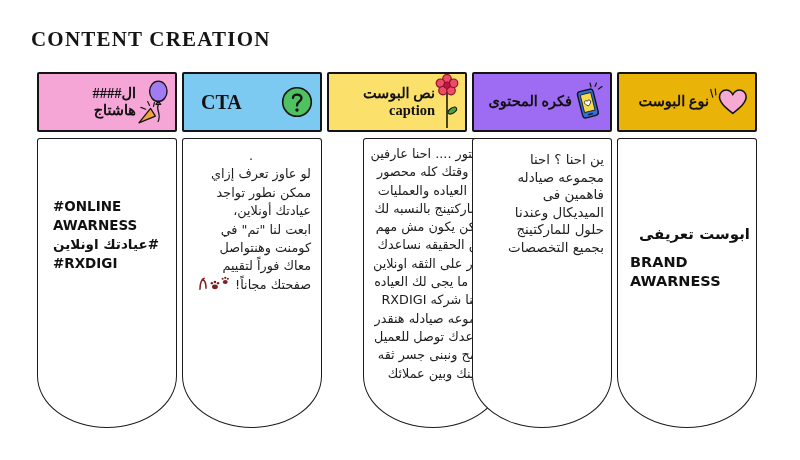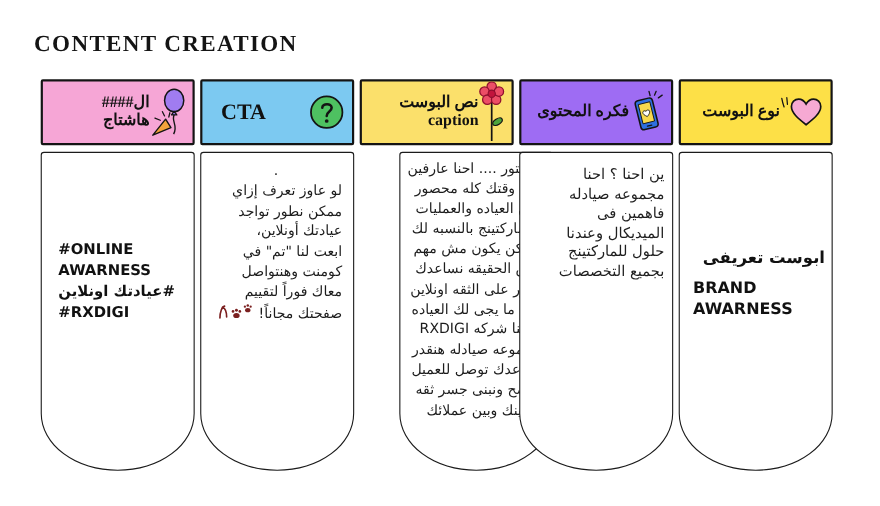--- a/index.html
+++ b/index.html
@@ -5,29 +5,29 @@
   html,body{margin:0;padding:0;background:#ffffff;}
   .canvas{position:relative;width:800px;height:460px;background:#ffffff;overflow:hidden;
           font-family:"DejaVu Sans", sans-serif;color:#111;}
   .page-title{position:absolute;left:31px;top:27px;font-family:"Liberation Serif","DejaVu Serif",serif;
           font-weight:700;font-size:21px;letter-spacing:1.2px;color:#141414;}
   .column{position:absolute;top:72px;width:140px;}
   .col-0{left:37px;} .col-1{left:182px;} .col-2{left:327px;} .col-3{left:472px;} .col-4{left:617px;}
   .hdr{height:60px;border:2px solid #141414;border-radius:2px;box-sizing:border-box;
        display:flex;align-items:center;justify-content:space-between;padding:0 6px 0 9px;}
   .hdr-pink{background:#F6A6D6;} .hdr-blue{background:#7CC9F1;} .hdr-yellow{background:#FBE06B;}
-  .hdr-purple{background:#9E6CF3;} .hdr-green{background:#fde047;}
+  .hdr-purple{background:#9E6CF3;} .hdr-green{background:#eab308;}
   .hdr .htxt{font-weight:700;font-size:14.5px;line-height:1.2;direction:rtl;text-align:right;flex:1;font-family:Liberation Serif, serif;}
   .hdr .htxt.ltr{direction:ltr;text-align:left;font-size:20px;padding-left:8px;}
   .hdr svg{flex:0 0 auto;}
   .card{position:absolute;top:66px;left:0;width:140px;height:290px;background:#fff;
         border:1.5px solid #1b1b1b;box-sizing:border-box;
         border-radius:3px 3px 0 0;
         border-bottom-left-radius:70px 52px;border-bottom-right-radius:70px 52px;}
-  .body-hashtags{padding:79px 8px 8px 15px;font-weight:700;font-size:13.5px;line-height:19px;text-align:left;}
+  .body-hashtags{padding:58px 8px 8px 15px;font-weight:700;font-size:13.5px;line-height:19px;text-align:left;}
   .body-hashtags .ar{direction:rtl;text-align:left;}
   .body-cta{padding:8px 10px 8px 8px;font-size:12.8px;line-height:18.4px;direction:rtl;text-align:right;color:#1c1c1c;}
   .body-cta .dot{direction:ltr;text-align:center;}
   .body-cta svg{vertical-align:-2px;}
   .body-caption{padding:6px 4px 8px 4px;font-size:12.8px;line-height:18.3px;direction:rtl;text-align:center;color:#1c1c1c;margin-left:36px;}
   .body-idea{padding:12px 7px 8px 8px;font-size:13.4px;line-height:17.6px;direction:rtl;text-align:right;color:#1f1f1f;}
   .body-type .ar{margin:86px 6px 0 0;direction:rtl;text-align:right;font-weight:700;font-size:15px;}
   .body-type .en{margin:10px 0 16px 12px;width:100px;font-weight:700;font-size:14.5px;line-height:19px;text-align:left;}
 </style>
 </head>

